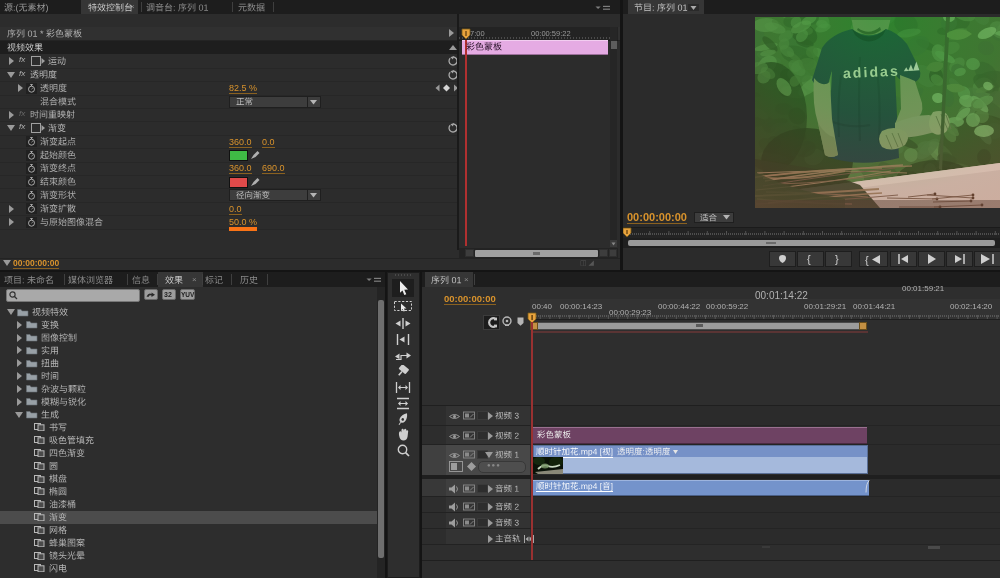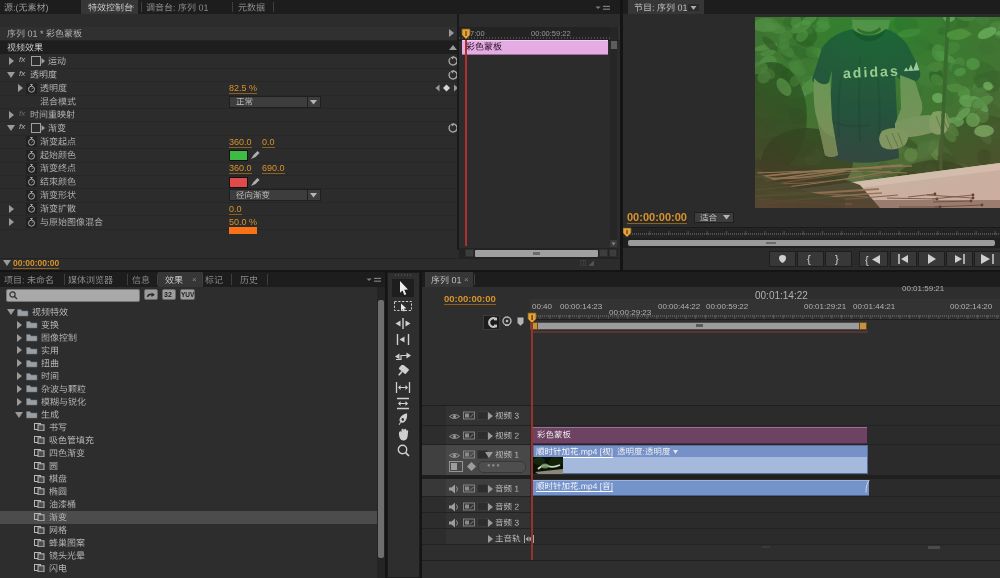--- a/index.html
+++ b/index.html
@@ -152,21 +152,21 @@
 <div class="tx" style="left:229px;top:203.5px;font-size:9px;color:#d9932c;border-bottom:1px solid #8a6120">0.0</div>
 <svg class="ab" style="left:8px;top:218px;" width="7" height="8" viewBox="0 0 7 8">
     <path d="M1 0l5 4-5 4z" fill="#9a9a9a"></path>
   </svg>
 <svg class="ab" style="left:26px;top:216.5px;" width="11" height="11" viewBox="0 0 11 11">
     <rect x="0" y="0" width="11" height="11" fill="#212121"></rect>
     <circle cx="5.5" cy="6.2" r="3" fill="none" stroke="#b8b8b8" stroke-width="0.9"></circle>
     <path d="M4.2 1.6h2.6M5.5 1.6v1.6" stroke="#b8b8b8" stroke-width="0.9"></path>
     <path d="M5.5 6.2L6.8 5" stroke="#b8b8b8" stroke-width="0.8"></path>
   </svg>
-<div class="tx" style="left:229px;top:217px;font-size:9px;color:#d9932c;border-bottom:7px solid #f97316">50.0 %</div>
+<div class="tx" style="left:229px;top:217px;font-size:9px;color:#d9932c;border-bottom:4px solid #f97316">50.0 %</div>
 <div class="ab" style="left:0;top:258px;width:620px;height:12px;background:#2c2c2c;border-top:1px solid #232323"></div>
 <svg class="ab" style="left:3px;top:260px;" width="8" height="7" viewBox="0 0 8 7">
     <path d="M0 0h8l-4 6z" fill="#999"></path>
   </svg>
 <div class="tx" style="left:13px;top:257.5px;font-size:8.5px;font-weight:bold;color:#d9932c;border-bottom:1px solid #8a6120">00:00:00:00</div>
 <div class="ab" style="left:457px;top:14px;width:2px;height:236px;background:#1a1a1a"></div>
 <div class="ab" style="left:459px;top:27px;width:159px;height:13px;background:#232323;border-bottom:1px solid #1a1a1a"></div>
 <div class="tx" style="left:470px;top:29px;font-size:7.5px;color:#9a9a9a">7:00</div>
 <div class="ab" style="left:459px;top:37px;width:159px;height:2px;background:repeating-linear-gradient(90deg,#4a4a4a 0,#4a4a4a 1px,transparent 1px,transparent 3px)"></div>
 <div class="tx" style="left:531px;top:29px;font-size:7.5px;color:#9a9a9a">00:00:59:22</div>

